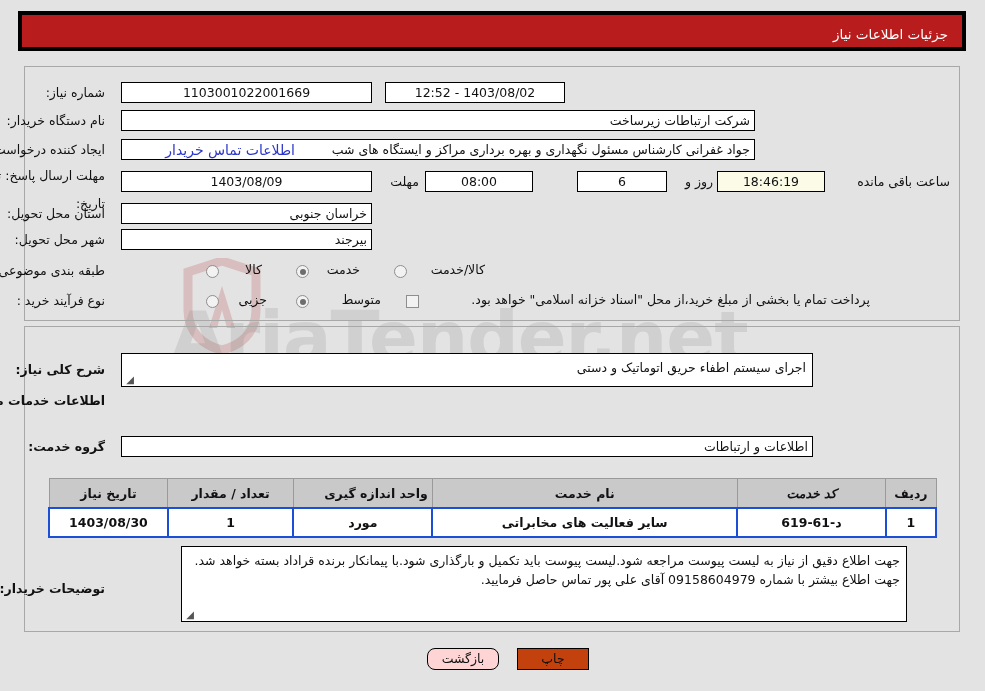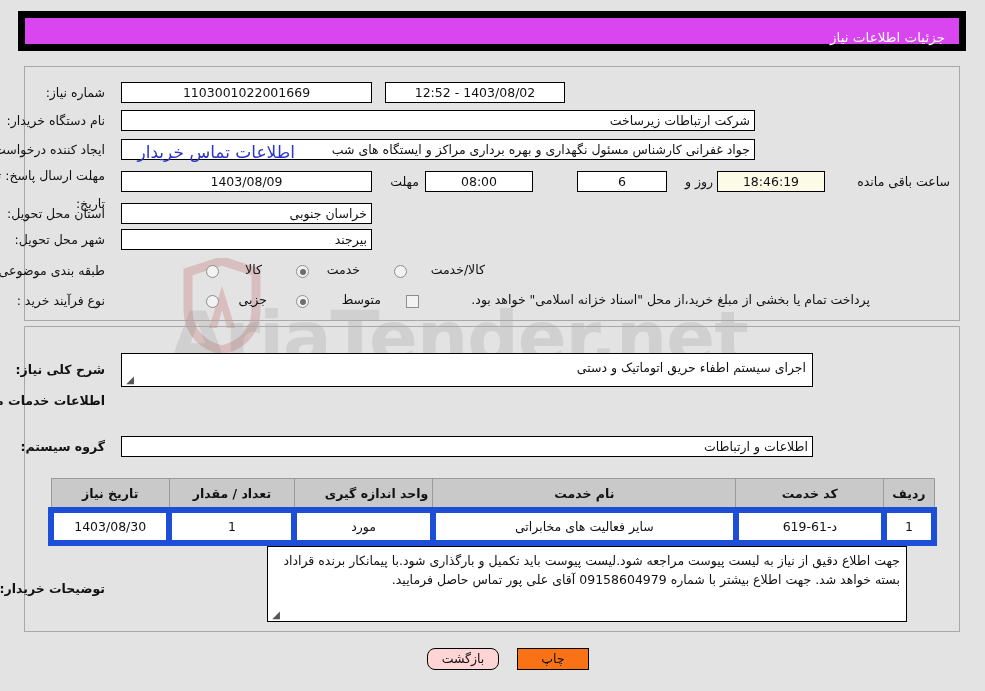--- a/index.html
+++ b/index.html
@@ -45,22 +45,22 @@
     height: 95px;
   }
 
   
   .header-bar {
     position: absolute;
     left: 18px;
     top: 11px;
     width: 948px;
     height: 40px;
-    background: #d946ef;
-    border: 7px solid #000000;
+    background: #b91c1c;
+    border: 4px solid #000000;
     box-sizing: border-box;
     z-index: 10;
   }
   .header-title {
     position: absolute;
     right: 14px;
     top: 11px;
     color: #ffffff;
     font-size: 13.5px;
     letter-spacing: 0.2px;
@@ -81,21 +81,21 @@
   .lbl {
     position: absolute;
     font-size: 12.5px;
     color: #111;
     white-space: nowrap;
     z-index: 12;
   }
   .lbl-bold { font-weight: bold; }
   .lnk {
     position: absolute;
-    font-size: 17px;
+    font-size: 14px;
     color: #2b35c8;
     white-space: nowrap;
     cursor: pointer;
     z-index: 13;
   }
 
   
   .fld {
     position: absolute;
     background: #ffffff;
@@ -181,42 +181,43 @@
     background: #c9c9c9;
     border: 1px solid #9a9a9a;
     font-weight: bold;
     color: #111;
     height: 28px;
     padding: 0 4px;
     text-align: center;
   }
   .tbl td {
     background: #ffffff;
-    border: 6px solid #1d4ed8;
+    border: 2px solid #1d4ed8;
     height: 27px;
     padding: 0 4px;
     text-align: center;
     color: #111;
+    font-weight: bold;
   }
 
   
   .btn {
     position: absolute;
     height: 22px;
     border: 1px solid #000;
     box-sizing: border-box;
     font-size: 12.5px;
     color: #111;
     text-align: center;
     line-height: 20px;
     cursor: pointer;
     z-index: 14;
     font-family: "DejaVu Sans", "Liberation Sans", sans-serif;
   }
-  .btn-print  { background: #f97316; }
+  .btn-print  { background: #c2410c; }
   .btn-back   { background: #ffd4d4; border-radius: 8px; }
 </style>
 </head>
 <body>
 
 <div class="watermark">
   <svg class="wm-shield" viewBox="0 0 78 95">
     <path d="M39 3 L73 14 L73 52 C73 76 56 88 39 92 C22 88 5 76 5 52 L5 14 Z" fill="none" stroke="rgba(196,120,120,0.35)" stroke-width="9"></path>
     <path d="M39 28 L52 70 L44 70 L39 52 L34 70 L26 70 Z" fill="rgba(196,120,120,0.35)"></path>
   </svg>
@@ -285,46 +286,46 @@
 <div class="panel panel-mid"></div>
 
 <div class="lbl lbl-bold" style="right:880px; top:362px;">شرح کلی نیاز:</div>
 <div class="ta" style="right:172px; top:353px; width:692px; height:34px;">
   <span>اجرای سیستم اطفاء حریق اتوماتیک و دستی</span>
   <span class="grip">◢</span>
 </div>
 
 <div class="lbl lbl-bold" style="right:880px; top:393px;">اطلاعات خدمات مورد نیاز</div>
 
-<div class="lbl lbl-bold" style="right:880px; top:439px;">گروه سیستم:</div>
+<div class="lbl lbl-bold" style="right:880px; top:439px;">گروه خدمت:</div>
 <div class="fld right" style="right:172px; top:436px; width:692px;margin-left:46px;">اطلاعات و ارتباطات</div>
 
 <table class="tbl">
   <thead>
     <tr>
       <th style="width:42px;">ردیف</th>
-      <th style="width:148px;">کد خدمت</th>
+      <th style="width:148px;font-style:italic;">کد خدمت</th>
       <th style="width:321px;">نام خدمت</th>
       <th style="width:140px;text-align:right;">واحد اندازه گیری</th>
       <th style="width:125px;">تعداد / مقدار</th>
       <th style="width:113px;">تاریخ نیاز</th>
     </tr>
   </thead>
   <tbody>
     <tr>
       <td>1</td>
       <td>د-61-619</td>
       <td>سایر فعالیت های مخابراتی</td>
       <td>مورد</td>
       <td>1</td>
       <td>1403/08/30</td>
     </tr>
   </tbody>
 </table>
 
 <div class="lbl lbl-bold" style="right:880px; top:581px;">توضیحات خریدار:</div>
-<div class="ta" style="right:78px; top:546px; width:640px; height:76px;">
+<div class="ta" style="right:78px; top:546px; width:726px; height:76px;">
   <span>جهت اطلاع دقیق از نیاز به لیست پیوست مراجعه شود.لیست پیوست باید تکمیل و بارگذاری شود.با پیمانکار برنده قراداد بسته خواهد شد. جهت اطلاع بیشتر با شماره 09158604979 آقای علی پور تماس حاصل فرمایید.</span>
   <span class="grip">◢</span>
 </div>
 
 <div class="btn btn-print" style="left:517px; top:648px; width:72px;">چاپ</div>
 <div class="btn btn-back" style="left:427px; top:648px; width:72px;">بازگشت</div>
 
 </body></html>

